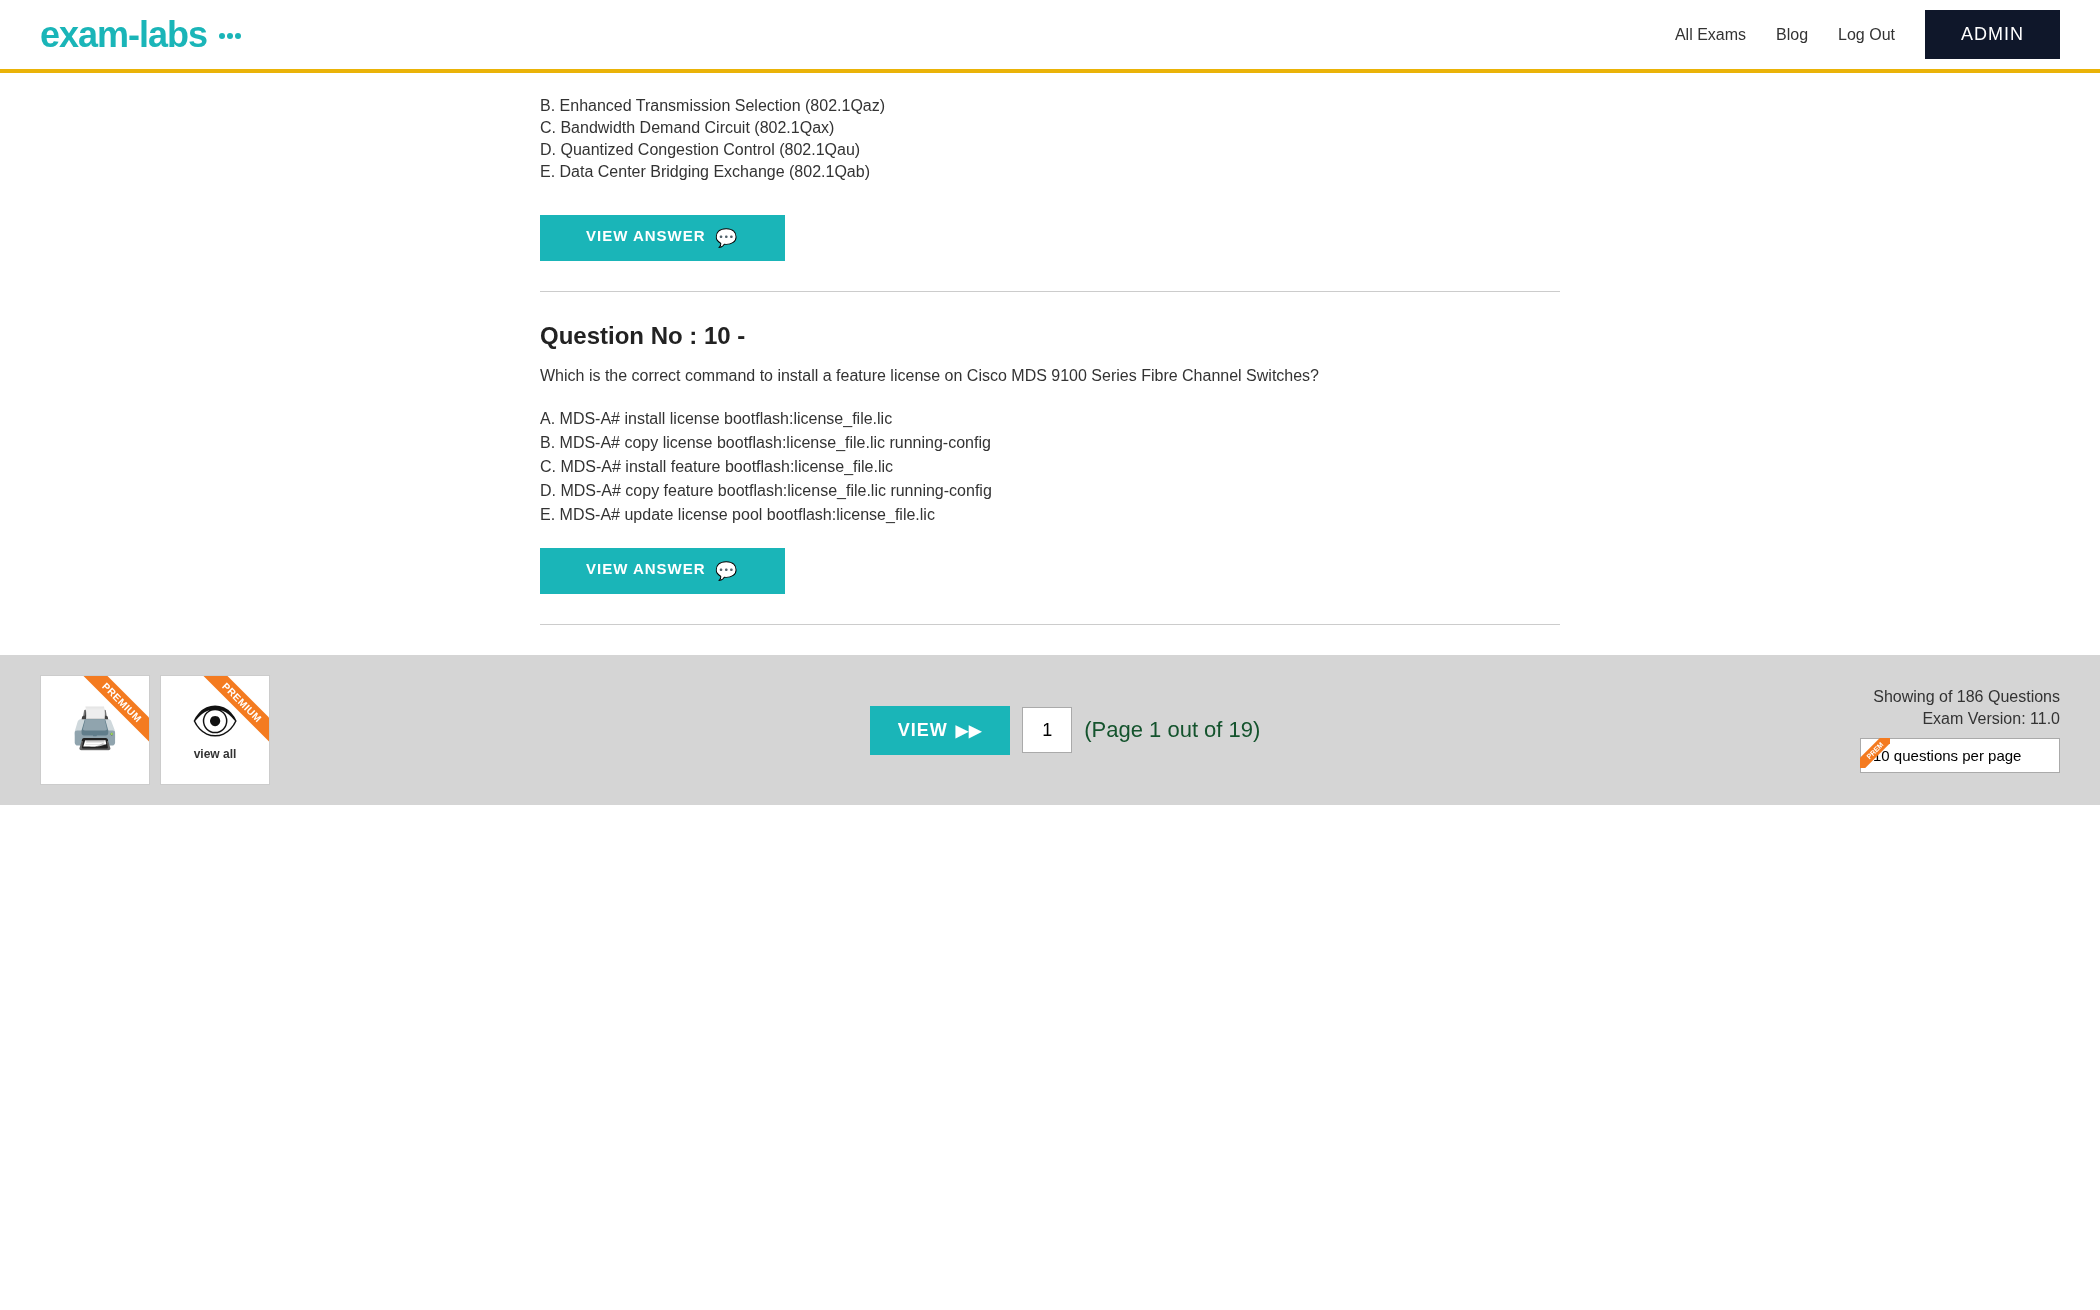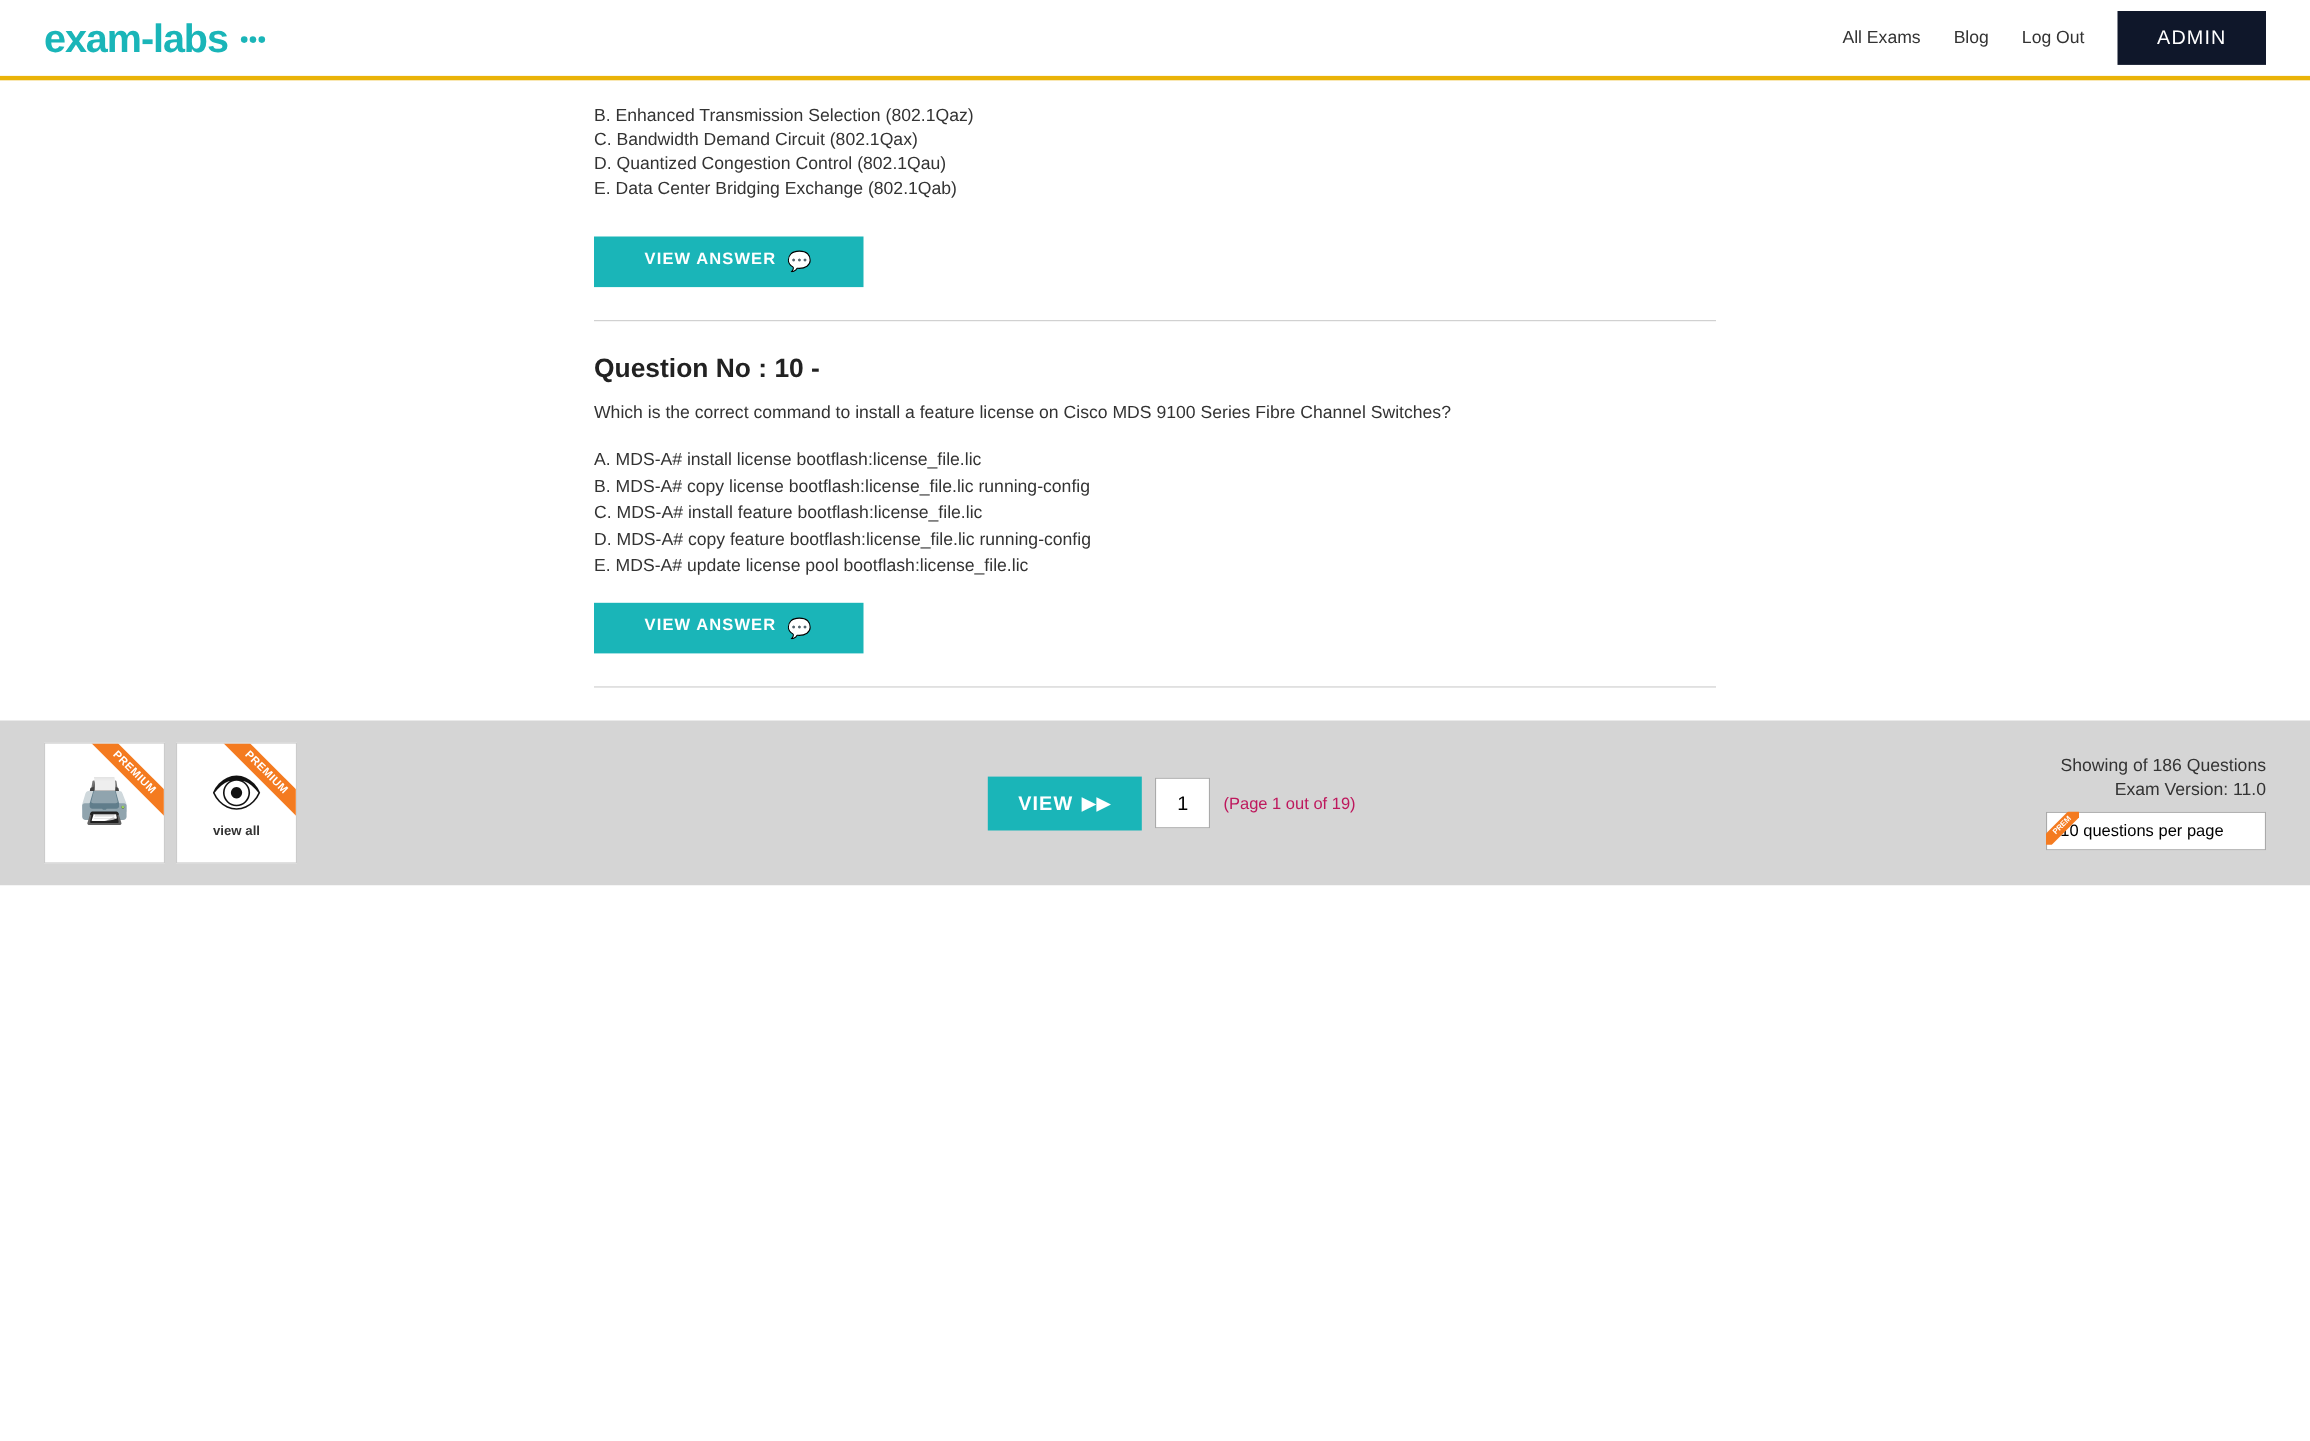--- a/index.html
+++ b/index.html
@@ -211,22 +211,22 @@
     }
     .page-input {
       width: 50px;
       height: 46px;
       font-size: 18px;
       text-align: center;
       border: 1px solid #aaa;
       background: #fff;
     }
     .page-info {
-      font-size: 15px;
-      color: #be185d;
+      font-size: 22px;
+      color: #14532d;
     }
 
     .footer-right {
       text-align: right;
     }
     .showing-text {
       font-size: 16px;
       color: #333;
       margin-bottom: 4px;
     }

